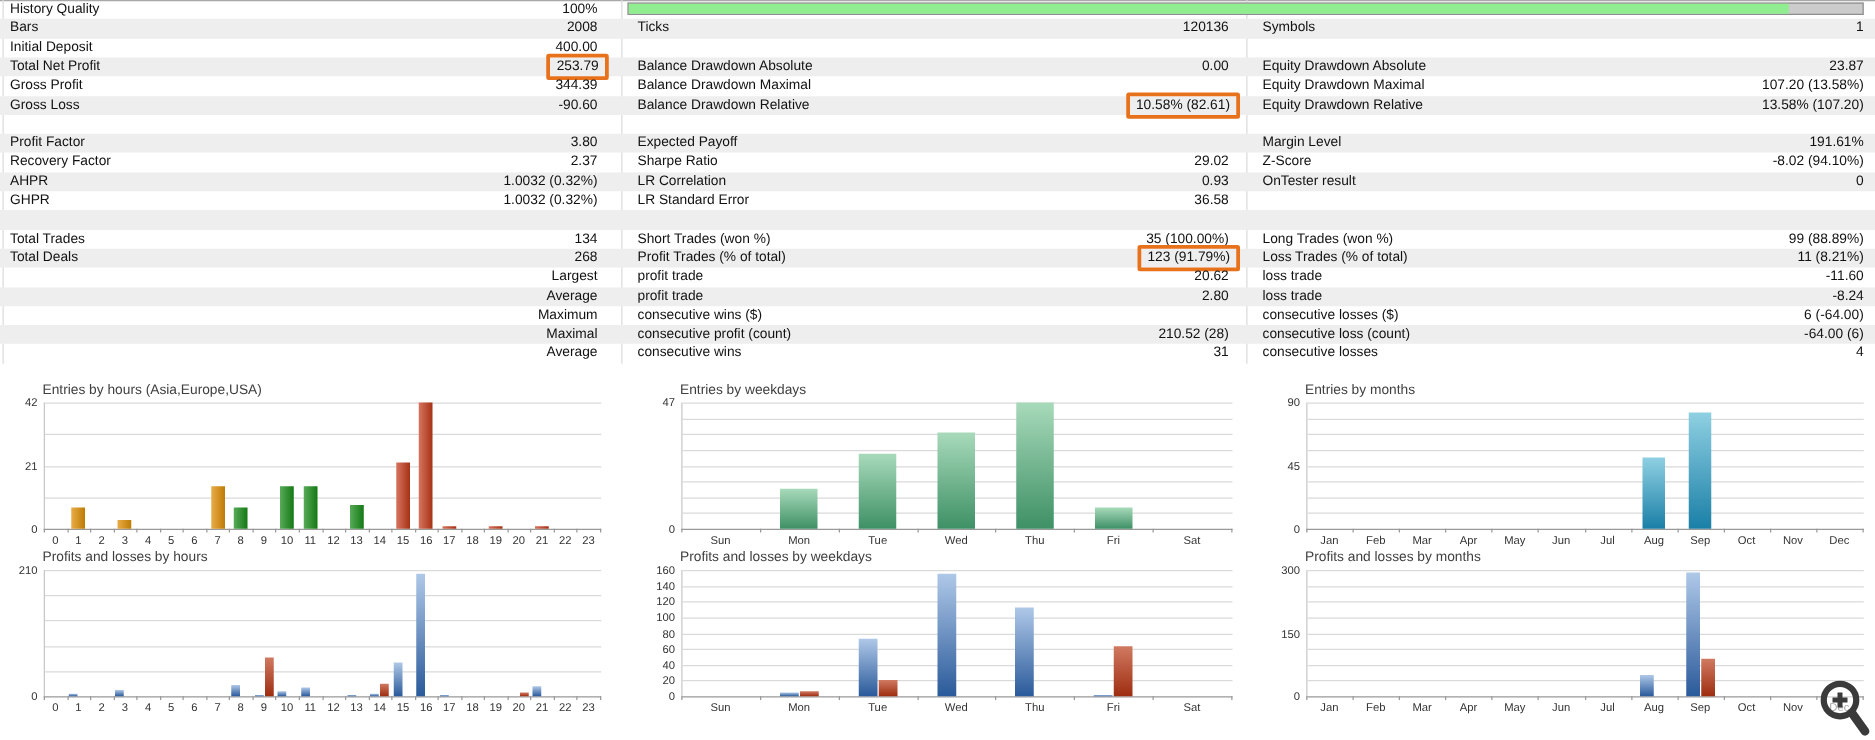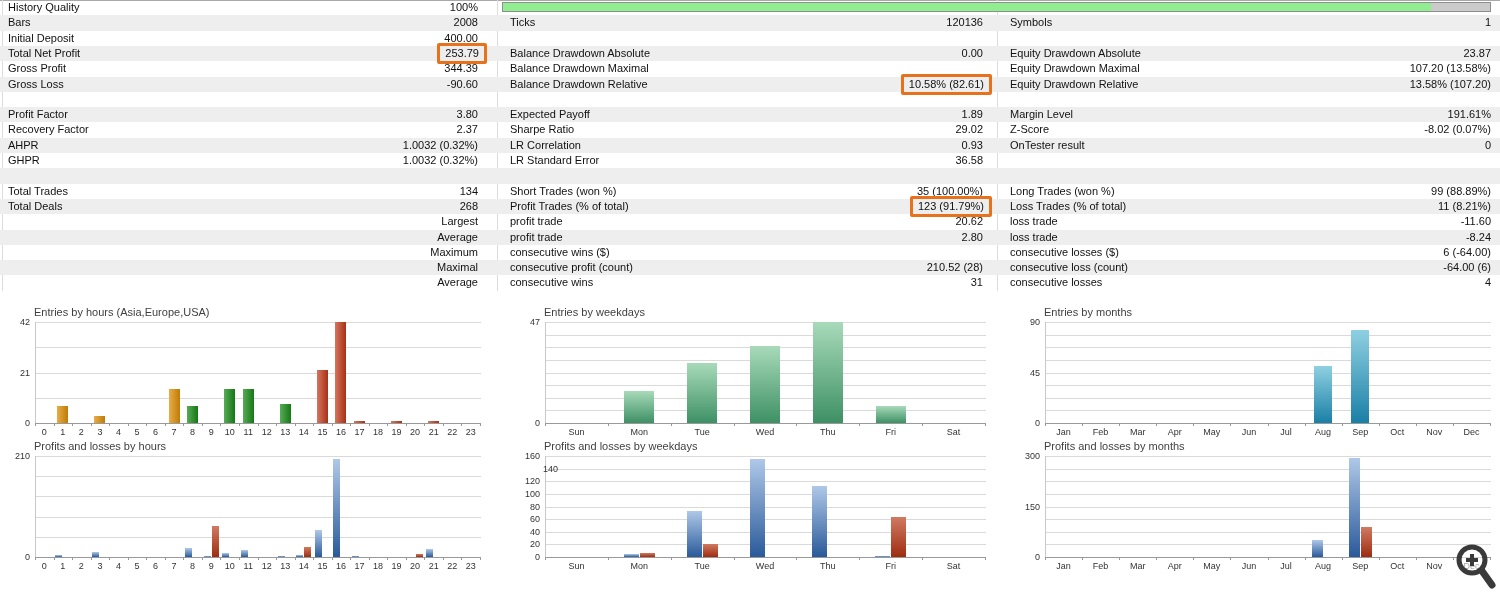--- a/index.html
+++ b/index.html
@@ -80,31 +80,30 @@
       <span class="cell l2">Balance Drawdown Relative</span>
       <span class="cell v2"><span class="hl">10.58% (82.61)</span></span>
       <span class="cell l3">Equity Drawdown Relative</span>
       <span class="cell v3">13.58% (107.20)</span>
     </div>
     <div class="row" style="top: 91.8px;"></div>
     <div class="row shade" style="top: 107.1px;">
       <span class="cell l1">Profit Factor</span>
       <span class="cell v1">3.80</span>
       <span class="cell l2">Expected Payoff</span>
-      <span class="cell v2">1.89</span>
       <span class="cell l3">Margin Level</span>
       <span class="cell v3">191.61%</span>
     </div>
     <div class="row" style="top: 122.4px;">
       <span class="cell l1">Recovery Factor</span>
       <span class="cell v1">2.37</span>
       <span class="cell l2">Sharpe Ratio</span>
       <span class="cell v2">29.02</span>
       <span class="cell l3">Z-Score</span>
-      <span class="cell v3">-8.02 (0.07%)</span>
+      <span class="cell v3">-8.02 (94.10%)</span>
     </div>
     <div class="row shade" style="top: 137.7px;">
       <span class="cell l1">AHPR</span>
       <span class="cell v1">1.0032 (0.32%)</span>
       <span class="cell l2">LR Correlation</span>
       <span class="cell v2">0.93</span>
       <span class="cell l3">OnTester result</span>
       <span class="cell v3">0</span>
     </div>
     <div class="row" style="top: 153px;">
@@ -400,21 +399,21 @@
         <div class="grid" style="width: 440px; top: 0px;"></div>
         <div class="grid" style="width: 440px; top: 13px;"></div>
         <div class="grid" style="width: 440px; top: 25px;"></div>
         <div class="grid" style="width: 440px; top: 38px;"></div>
         <div class="grid" style="width: 440px; top: 51px;"></div>
         <div class="grid" style="width: 440px; top: 63px;"></div>
         <div class="grid" style="width: 440px; top: 76px;"></div>
         <div class="grid" style="width: 440px; top: 88px;"></div>
       </div>
       <div class="ylab" style="left: 510px; top: 451px;">160</div>
-      <div class="ylab" style="left: 528px; top: 463.625px;">140</div>
+      <div class="ylab" style="left: 510px; top: 463.625px;">140</div>
       <div class="ylab" style="left: 510px; top: 476.25px;">120</div>
       <div class="ylab" style="left: 510px; top: 488.875px;">100</div>
       <div class="ylab" style="left: 510px; top: 501.5px;">80</div>
       <div class="ylab" style="left: 510px; top: 514.125px;">60</div>
       <div class="ylab" style="left: 510px; top: 526.75px;">40</div>
       <div class="ylab" style="left: 510px; top: 539.375px;">20</div>
       <div class="ylab" style="left: 510px; top: 552px;">0</div>
       <div class="xlab" style="left: 545px; width: 62.8571px; top: 561px;">Sun</div>
       <div class="xlab" style="left: 607.857px; width: 62.8571px; top: 561px;">Mon</div>
       <div class="xlab" style="left: 670.714px; width: 62.8571px; top: 561px;">Tue</div>

